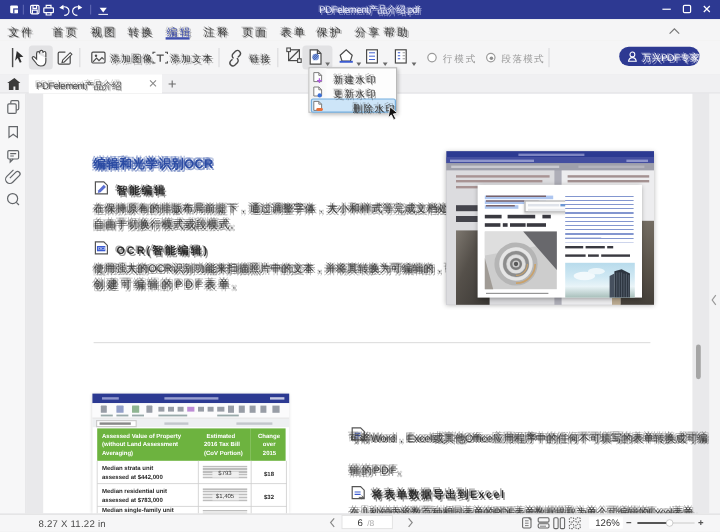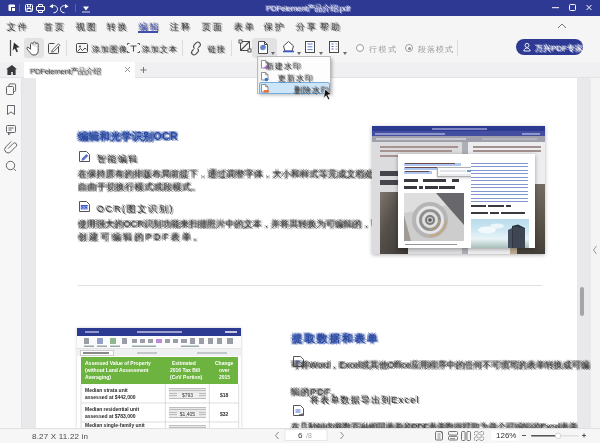--- a/index.html
+++ b/index.html
@@ -20,21 +20,21 @@
 #tabbar{left:0;top:62px;width:600px;height:16px;background:#f0f0f2;border-bottom:1px solid #e3e3e5}
 #tab1{left:24px;top:62px;width:111px;height:16px;background:#fff}
 #tab1 span{position:absolute;left:6px;top:4px;font-size:8px;color:#4a4a4a;letter-spacing:-.4px;text-shadow:1.1px 1.1px 0 rgba(74,74,74,.4),-1.1px -1.1px 0 rgba(74,74,74,.3)}
 #sidebar{left:0;top:78px;width:22px;height:350px;background:#f7f7f8;border-right:1px solid #e4e4e6}
 #content{left:22px;top:78px;width:569px;height:350px;background:#e9e9eb;overflow:hidden}
 #page{position:absolute;left:14px;top:0;width:541px;height:350px;background:#fff}
 #rightstrip{left:591px;top:78px;width:9px;height:350px;background:#f4f4f5}
 #statusbar{left:0;top:428px;width:600px;height:15px;background:#f6f6f7;border-top:1px solid #e0e0e2}
 .h1{position:absolute;font-size:18px;font-weight:bold;color:#1b1b1b;letter-spacing:4px;white-space:nowrap;-webkit-text-stroke:.6px #1b1b1b;text-shadow:2px 2px 0 rgba(40,40,40,.5),-2px -2px 0 rgba(40,40,40,.5),2px -2px 0 rgba(40,40,40,.4),-2px 2px 0 rgba(40,40,40,.4),3.5px 0 0 rgba(40,40,40,.35),0 3.5px 0 rgba(40,40,40,.35)}
 .h2{position:absolute;font-size:10.5px;font-weight:bold;color:#2b4ba3;white-space:nowrap;text-shadow:1.4px 1.4px 0 rgba(43,75,163,.5),-1.4px -1.4px 0 rgba(43,75,163,.45),1.4px -1.4px 0 rgba(43,75,163,.3),-1.4px 1.4px 0 rgba(43,75,163,.3)}
-.it{position:absolute;font-size:9px;font-weight:normal;color:#2d2d2d;white-space:nowrap;text-shadow:1.3px 1.3px 0 rgba(45,45,45,.5),-1.3px -1.3px 0 rgba(45,45,45,.4)}
+.it{position:absolute;font-size:9px;font-weight:bold;color:#2d2d2d;white-space:nowrap;text-shadow:1.3px 1.3px 0 rgba(45,45,45,.5),-1.3px -1.3px 0 rgba(45,45,45,.4)}
 .bd{position:absolute;font-size:9px;color:#3f3f3f;white-space:nowrap;text-shadow:1.3px 1.3px 0 rgba(63,63,63,.5),-1.3px -1.3px 0 rgba(63,63,63,.45),1.3px -1.3px 0 rgba(63,63,63,.35),-1.3px 1.3px 0 rgba(63,63,63,.35)}
 .ic{stroke:#4a4a4a;fill:none;stroke-width:1}
 .icw{stroke:#fff;fill:none;stroke-width:1}
 .sbic{stroke:#63666a;fill:none;stroke-width:1}
 .car{position:absolute;width:0;height:0;border-left:2.5px solid transparent;border-right:2.5px solid transparent;border-top:3px solid #6a6a6a}
 </style></head>
 <body>
 
 <div class="abs" id="titlebar">
     <div class="abs ttl">PDFelement产品介绍.pdf</div>
@@ -183,38 +183,37 @@
         <path d="M4 8.5l4.5-4.5 1.8 1.8-4.5 4.5-2.3.5z" fill="#5b6fd0"></path>
       </svg>
   <div class="it" style="left:61px;top:75px;letter-spacing:1.5px">智能编辑</div>
   <div class="bd" style="left:42px;top:89.5px;letter-spacing:.26px">在保持原有的排版布局前提下，通过调整字体，大小和样式等完成文档处理；</div>
   <div class="bd" style="left:42px;top:103px;letter-spacing:.46px">自由于切换行模式或段模式。</div>
   <svg style="left:42px;top:122px" width="13" height="13">
         <path d="M1.5 1.5h7l3 3v7h-10z" fill="#fff" stroke="#555" stroke-width="1"></path>
         <rect x="2.8" y="5" width="7" height="4.4" fill="#3b5bd0"></rect>
         <text x="3.4" y="8.6" font-size="3.6" fill="#fff" font-family="Liberation Sans">OCR</text>
       </svg>
-  <div class="it" style="left:61px;top:125px;letter-spacing:1.7px">OCR(图文识别)</div>
+  <div class="it" style="left:61px;top:125px;letter-spacing:1.7px">OCR(智能编辑)</div>
   <div class="bd" style="left:42px;top:139.5px;letter-spacing:.09px">使用强大的OCR识别功能来扫描照片中的文本，并将其转换为可编辑的，可搜</div>
   <div class="bd" style="left:42px;top:153px;letter-spacing:2.3px">创建可编辑的PDF表单。</div>
   <div class="abs" style="left:42px;top:207px;width:464px;height:1px;background:#e0e0e0"></div>
-  <div class="h2" style="left:256px;top:254px;letter-spacing:2px">提取数据和表单</div>
   <svg style="left:256px;top:277px" width="13" height="13">
         <path d="M1.5 1.5h7l3 3v7h-10z" fill="#fff" stroke="#555" stroke-width="1"></path>
         <path d="M3.5 6h5M3.5 8h5M3.5 10h3" stroke="#3b5bd0" stroke-width="0.9"></path>
         <path d="M8 9.5l3 3" stroke="#555" stroke-width="1"></path>
       </svg>
   <div class="bd" style="left:255px;top:281px;letter-spacing:-.05px">可将Word，Excel或其他Office应用程序中的任何不可填写的表单转换成可编</div>
   <div class="bd" style="left:255px;top:308px;letter-spacing:.8px">辑的PDF。</div>
   <svg style="left:256px;top:326px" width="13" height="13">
         <path d="M1.5 1.5h7l3 3v7h-10z" fill="#fff" stroke="#555" stroke-width="1"></path>
         <path d="M3.5 6h5M3.5 8h5" stroke="#3b5bd0" stroke-width="0.9"></path>
         <path d="M7 10.5h4M9.5 9l1.5 1.5-1.5 1.5" stroke="#555" stroke-width="0.8" fill="none"></path>
       </svg>
-  <div class="it" style="left:274px;top:316px;letter-spacing:1.2px">将表单数据导出到Excel</div>
+  <div class="it" style="left:274px;top:328px;letter-spacing:1.2px">将表单数据导出到Excel</div>
   <div class="bd" style="left:255px;top:343px;letter-spacing:-.39px">在几秒钟内将数百种相同表单的PDF表单数据提取为单个可编辑的Excel表单。</div>
  </div>
 </div>
 <div class="abs" id="rightstrip"></div>
 <svg class="abs" style="left:591px;top:243px" width="9" height="18">
     <path d="M5.5 3l-3 4 3 4" stroke="#9a9a9a" fill="none" stroke-width="1"></path>
   </svg>
 <div class="abs" style="left:580px;top:287px;width:4px;height:29px;background:#a5a5a5;border-radius:2px"></div>
 
 <div class="abs" style="left:372px;top:126px;width:173px;height:128px;background:#aeaeb8;box-shadow:0 1px 4px rgba(0,0,0,.3)">
@@ -391,21 +390,21 @@
         <path d="M7.7 3.5v2.3h2.3" fill="none"></path>
    <path d="M3.5 15.5h4.2l2.3 2.3v5.2h-6.5z"></path>
         <path d="M7.7 15.5v2.3h2.3" fill="none"></path>
    <path d="M3.5 27.5h4.2l2.3 2.3v5.2h-6.5z"></path>
         <path d="M7.7 27.5v2.3h2.3" fill="none"></path>
   </g>
   <path d="M8.2 8.2v4M6.2 10.2h4" stroke="#b05ce0" stroke-width="1.1"></path>
   <circle cx="8.4" cy="22.5" r="1.8" fill="#3a6fd8"></circle>
   <rect x="5.6" y="33" width="5.5" height="2.4" rx="1.2" fill="#e8703a"></rect>
  </svg>
- <div class="abs" style="left:8px;top:3.5px;font-size:8px;color:#3a3a3a;letter-spacing:1px;white-space:nowrap;text-shadow:1.1px 1.1px 0 rgba(58,58,58,.45),-1.1px -1.1px 0 rgba(58,58,58,.35)">新建水印</div>
+ <div class="abs" style="left:20px;top:3.5px;font-size:8px;color:#3a3a3a;letter-spacing:1px;white-space:nowrap;text-shadow:1.1px 1.1px 0 rgba(58,58,58,.45),-1.1px -1.1px 0 rgba(58,58,58,.35)">新建水印</div>
  <div class="abs" style="left:20px;top:15.5px;font-size:8px;color:#3a3a3a;letter-spacing:1px;white-space:nowrap;text-shadow:1.1px 1.1px 0 rgba(58,58,58,.45),-1.1px -1.1px 0 rgba(58,58,58,.35)">更新水印</div>
  <div class="abs" style="left:36px;top:27.5px;font-size:8px;color:#3a3a3a;letter-spacing:1px;white-space:nowrap;text-shadow:1.1px 1.1px 0 rgba(58,58,58,.45),-1.1px -1.1px 0 rgba(58,58,58,.35)">删除水印</div>
 </div>
 <svg class="abs" style="left:324px;top:88px" width="10" height="12">
     <path d="M1 1l6.5 5.5-3.7.4 2 4-1.7.8-2-4-2.6 2.6z" fill="#111" stroke="#fff" stroke-width="0.7"></path>
   </svg>
 
 <div class="abs" id="statusbar"></div>
 <div class="abs" style="left:32px;top:432px;font-size:8px;color:#4a4a4a;letter-spacing:.2px">8.27 X 11.22 in</div>
 <svg class="abs" style="left:270px;top:428px" width="330" height="15">

